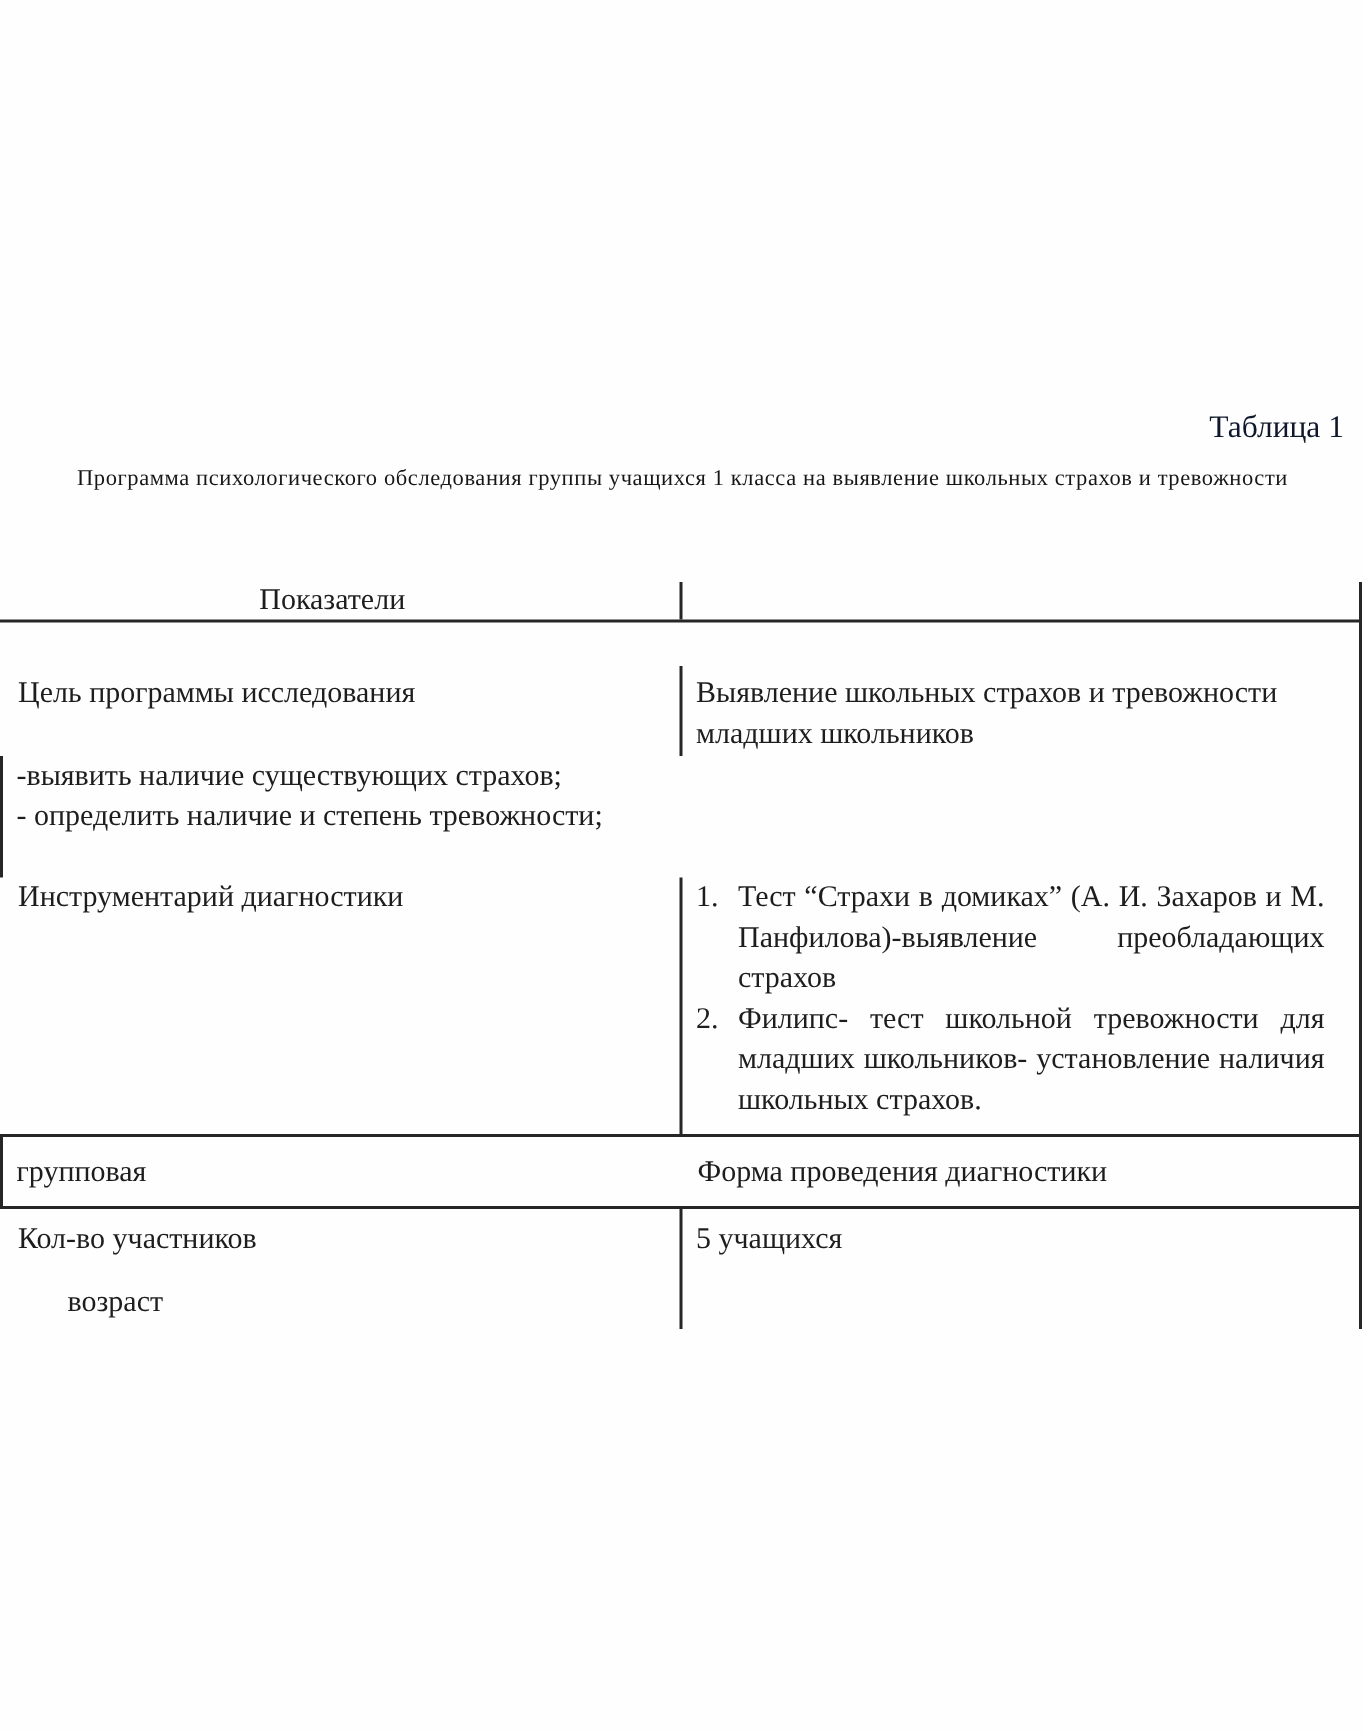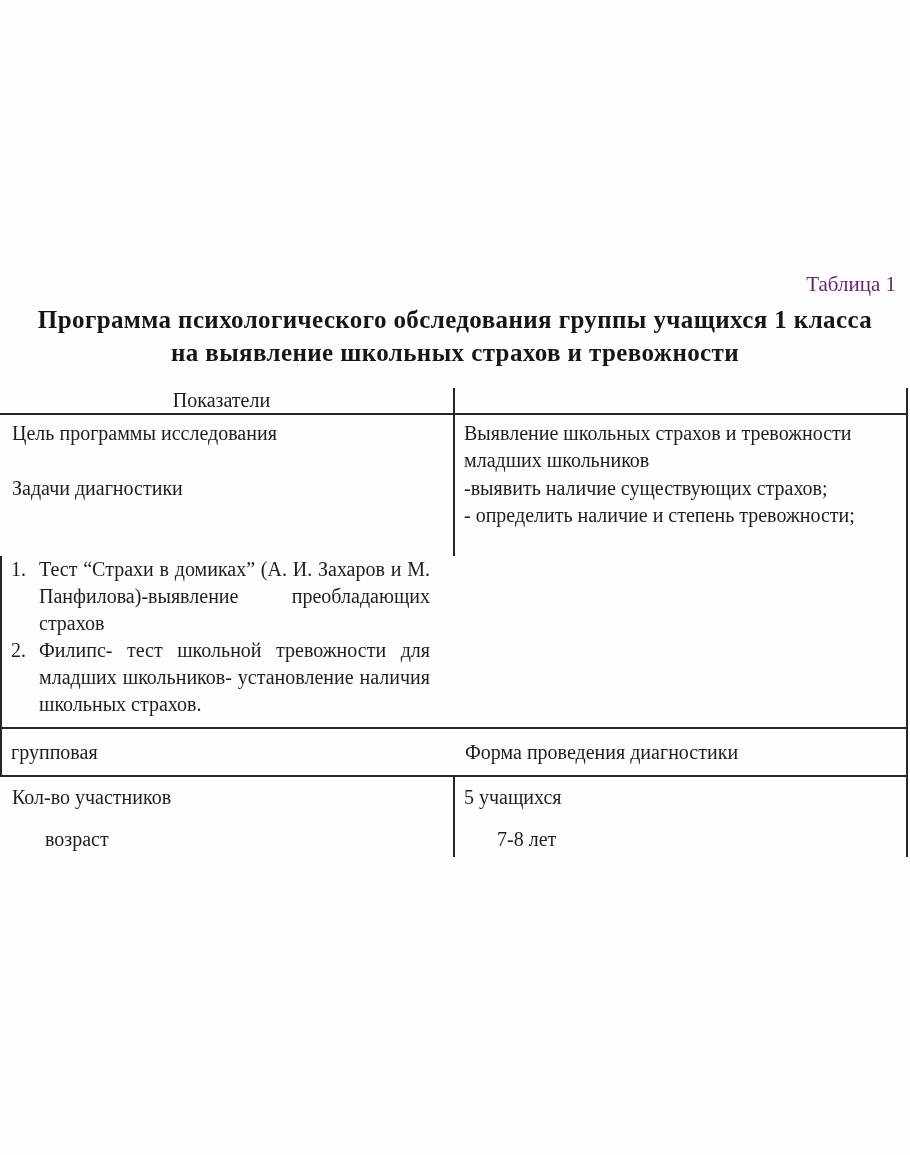--- a/index.html
+++ b/index.html
@@ -15,30 +15,30 @@
     width: 910px; height: 1155px;
     background: #fefefe;
     overflow: hidden;
   }
   
   .table-caption {
     position: absolute;
     top: 271px; right: 14px;
     font-size: 21px;
     line-height: 26px;
-    color: #701a75;
+    color: #0f172a;
   }
   
   .doc-title {
     position: absolute;
     top: 303px; left: 0; right: 0;
     margin: 0; padding: 0 26px;
     text-align: center;
-    font-size: 25px;
-    font-weight: 700;
+    font-size: 15px;
+    font-weight: 400;
     line-height: 33px;
     letter-spacing: 0.4px;
     color: #161616;
   }
   
   .tbl {
     position: absolute;
     top: 388px; left: 0;
     width: 906px;
     border-right: 2px solid #262626;
@@ -47,21 +47,21 @@
   }
   .trow { display: grid; grid-template-columns: 453px 1fr; }
   .cell { box-sizing: border-box; min-width: 0; }
   .cl { padding-left: 12px; padding-right: 10px; }
   .cr { border-left: 2px solid #262626; padding-left: 9px; padding-right: 23px; }
 
   .header-row { border-bottom: 2px solid #262626; }
   .header-row .cell { height: 25px; line-height: 24px; }
   .header-row .cl { text-align: center; padding-left: 0; }
 
-  .block-main { border-bottom: 2px solid #262626; }
+  .block-main { border-bottom: 2px solid #262626; margin-top: 29px; }
   .sub-goal .cell   { min-height: 60px; padding-top: 5px; }
   .sub-tasks .cell  { min-height: 81px; }
   .sub-tools .cell  { min-height: 171px; padding-bottom: 9px; }
 
   .pre-line { white-space: pre-line; }
 
   .olist { margin: 0; padding: 0; }
   .oli { display: grid; grid-template-columns: 28px 1fr; }
   .oli .otext { text-align: justify; }
 
@@ -88,26 +88,26 @@
     </div>
 
     <div class="block-main">
 
       <div class="trow sub-goal">
         <div class="cell cl">Цель программы исследования</div>
         <div class="cell cr">Выявление школьных страхов и тревожности младших школьников</div>
       </div>
 
       <div class="trow sub-tasks">
-        <div class="cell cl">Задачи диагностики</div>
         <div class="cell cr pre-line">-выявить наличие существующих страхов;
 - определить наличие и степень тревожности;</div>
       </div>
 
       <div class="trow sub-tools">
+        <div class="cell cl">Инструментарий диагностики</div>
         <div class="cell cr">
           <div class="olist">
             <div class="oli">
               <span class="marker">1.</span>
               <span class="otext">Тест “Страхи в домиках” (А. И. Захаров и М. Панфилова)-выявление преобладающих страхов</span>
             </div>
             <div class="oli">
               <span class="marker">2.</span>
               <span class="otext">Филипс- тест школьной тревожности для младших школьников- установление наличия школьных страхов.</span>
             </div>
@@ -122,18 +122,17 @@
       <div class="cell cl">Форма проведения диагностики</div>
     </div>
 
     <div class="trow row-last">
       <div class="cell cl">
         <div>Кол-во участников</div>
         <div class="second-line">возраст</div>
       </div>
       <div class="cell cr">
         <div>5 учащихся</div>
-        <div class="second-line">7-8 лет</div>
       </div>
     </div>
 
   </div>
 </div>
 
 </body></html>

